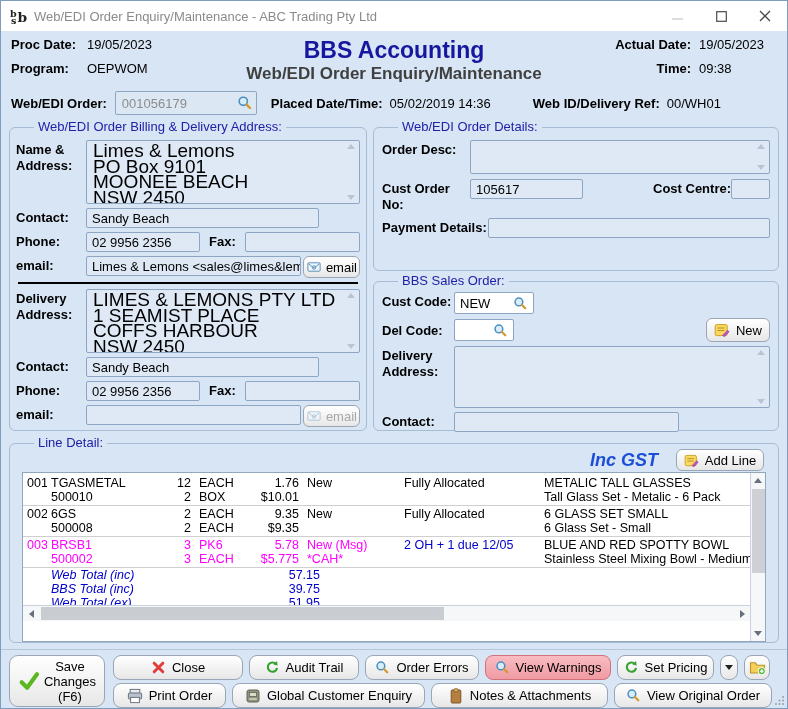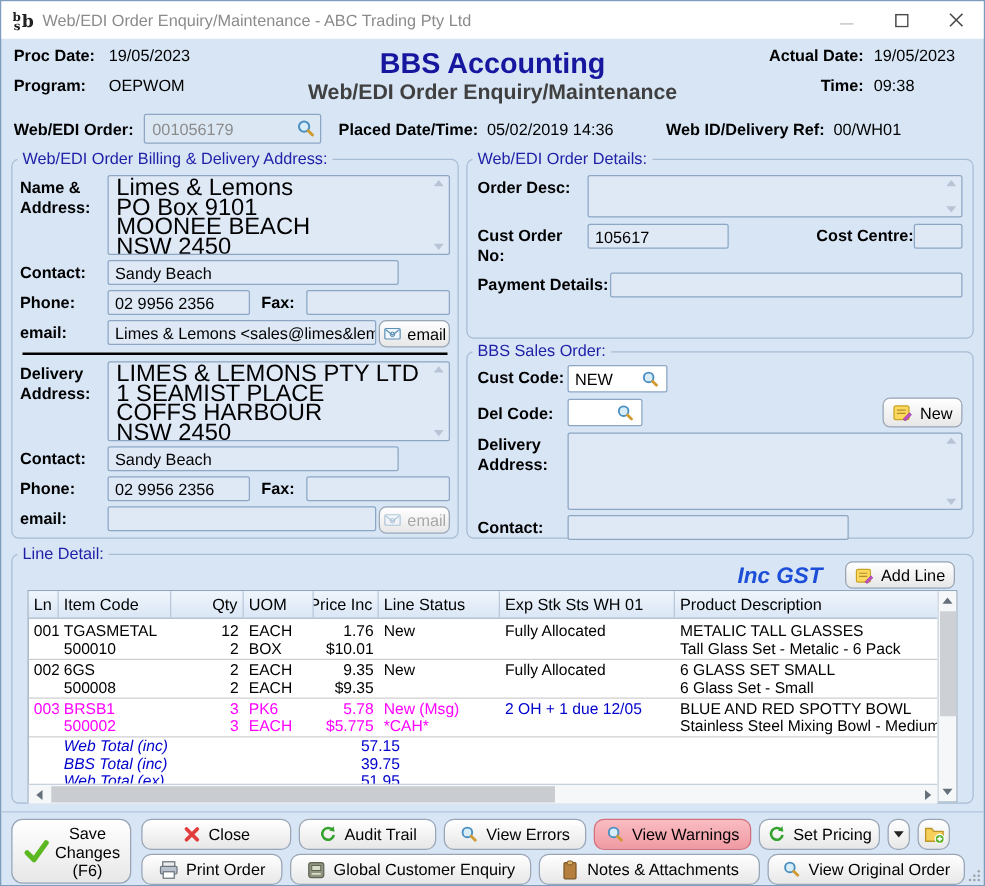--- a/index.html
+++ b/index.html
@@ -30,21 +30,21 @@
   .hdr-right .val { display:inline-block; width:78px; text-align:left; }
 
   
   .order-bar { display:flex; align-items:center; height:28px; padding:0 10px; font-size:13px; flex:0 0 auto; }
   .order-input { width:142px; height:24px; border:1px solid #8ca6c4; background:#dce7f4; border-radius:2px;
                  display:flex; align-items:center; padding:0 3px 0 6px; color:#8c8c8c; margin-left:8px; }
   .order-input .grow { flex:1; }
 
   
   .groupbox { border:1px solid #a8bcd4; border-radius:6px; position:relative; background:#d7e5f5; }
-  .legend { position:absolute; top:-8px; left:4px; background:#d7e5f5; padding:0 4px;
+  .legend { position:absolute; top:-8px; left:24px; background:#d7e5f5; padding:0 4px;
             color:#2121a8; font-size:13px; line-height:14px; white-space:nowrap; }
 
   .main { display:flex; gap:6px; margin:10px 8px 0; height:304px; flex:0 0 auto; }
   .left-group { width:358px; padding:12px 6px 4px 6px; }
   .right-col { flex:1; display:flex; flex-direction:column; gap:10px; }
   .details-group { height:144px; padding:12px 8px 4px; }
   .sales-group { height:150px; padding:10px 8px 4px; }
 
   .frow { display:flex; align-items:flex-start; font-size:13px; }
   .flabel { font-weight:bold; width:70px; flex:0 0 auto; line-height:16px; padding-top:2px; }
@@ -113,21 +113,21 @@
   .tri-u2 { width:0; height:0; border-left:4px solid transparent; border-right:4px solid transparent; border-bottom:5px solid #64707c; }
   .tri-d2 { width:0; height:0; border-left:4px solid transparent; border-right:4px solid transparent; border-top:5px solid #64707c; }
 
   
   .bottom { border-top:1px solid #b3c6da; margin-top:6px; flex:1; display:flex; gap:8px; padding:5px 8px 0; }
   .btn-save { width:96px; height:52px; border-radius:9px; gap:4px; padding:0 4px; }
   .save-txt { text-align:center; font-size:13px; line-height:15px; }
   .btn-rows { display:flex; flex-direction:column; gap:3px; }
   .brow { display:flex; gap:6px; }
   .bb { height:25px; }
-  .w-close{width:120px} .w-audit{width:110px} .w-verr{width:114px}
+  .w-close{width:130px} .w-audit{width:110px} .w-verr{width:114px}
   .w-warn{width:126px; background:linear-gradient(#f9bcc2,#f09aa3); border-color:#d2707c;}
   .w-price{width:97px} .w-drop{width:18px; padding:0;} .w-folder{width:26px; padding:0;}
   .w-print{width:113px} .w-glob{width:193px} .w-notes{width:177px} .w-orig{width:158px}
   .tri-drop { width:0; height:0; border-left:4px solid transparent; border-right:4px solid transparent; border-top:5px solid #222; }
 
   .grip { position:absolute; right:2px; bottom:2px; }
 </style>
 </head>
 <body>
 
@@ -423,30 +423,20 @@
       <div class="btn btn-addline">
         <svg class="ic" width="15" height="15">
             <use href="#i-note"></use>
           </svg>
         <span>Add Line</span>
       </div>
     </div>
 
     <div class="tbl">
       <div class="t-main">
-        <div class="trow t-head">
-          <div>Ln</div>
-          <div>Item Code</div>
-          <div class="ra">Qty</div>
-          <div>UOM</div>
-          <div class="ra">Price Inc</div>
-          <div>Line Status</div>
-          <div>Exp Stk Sts WH 01</div>
-          <div>Product Description</div>
-        </div>
 
         <div class="t-body">
 
           <div class="rgroup">
             <div class="trow line">
               <div>001</div>
               <div>TGASMETAL</div>
               <div class="ra">12</div>
               <div>EACH</div>
               <div class="ra">1.76</div>
@@ -577,21 +567,21 @@
         <div class="btn bb w-audit">
           <svg class="ic" width="15" height="15">
               <use href="#i-refresh"></use>
             </svg>
           <span>Audit Trail</span>
         </div>
         <div class="btn bb w-verr">
           <svg class="ic" width="15" height="15">
               <use href="#i-mag"></use>
             </svg>
-          <span>View Errors</span>
+          <span>Order Errors</span>
         </div>
         <div class="btn bb w-warn">
           <svg class="ic" width="15" height="15">
               <use href="#i-mag"></use>
             </svg>
           <span>View Warnings</span>
         </div>
         <div class="btn bb w-price">
           <svg class="ic" width="15" height="15">
               <use href="#i-refresh"></use>

